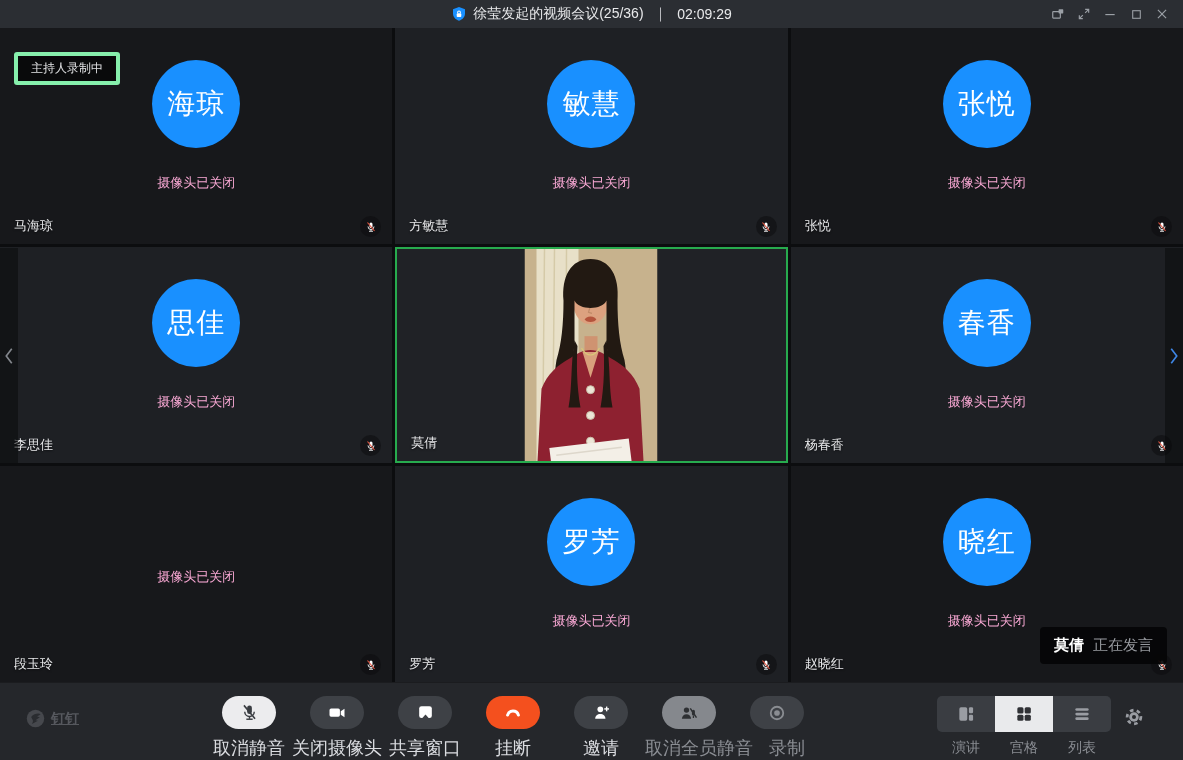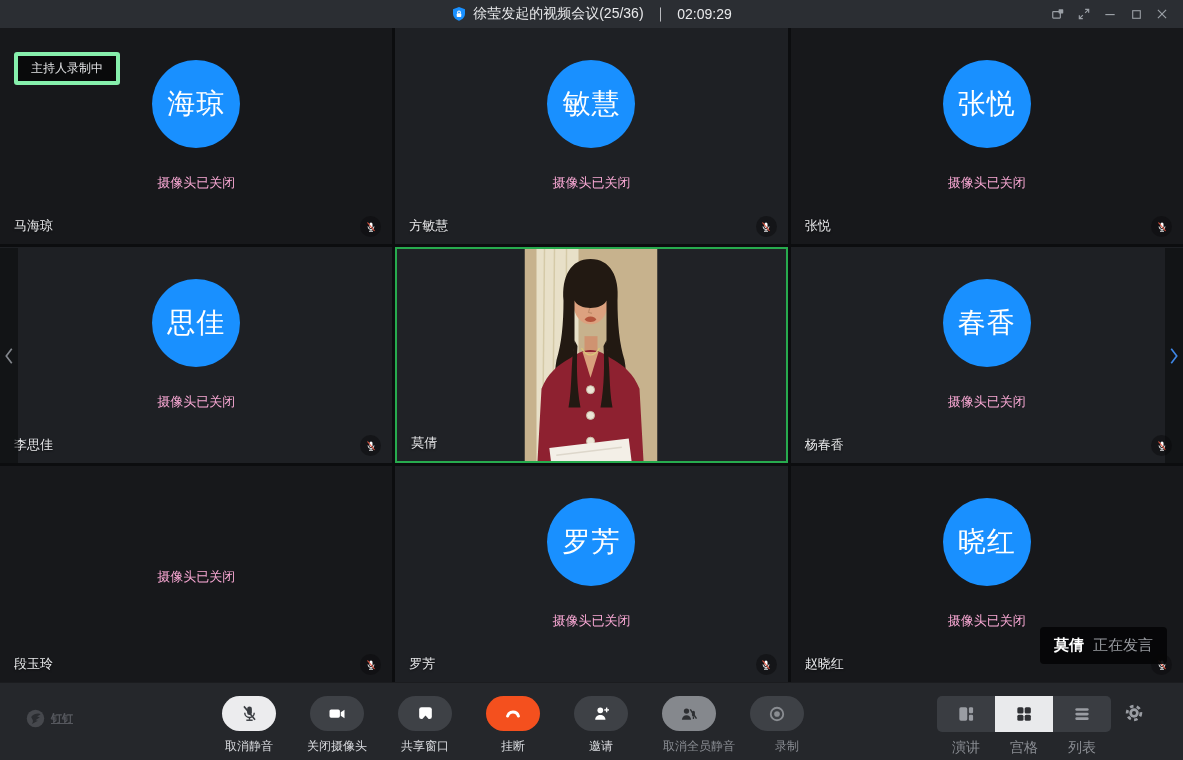--- a/index.html
+++ b/index.html
@@ -52,29 +52,29 @@
   
   .toast { position:absolute; right:16px; bottom:18px; background:rgba(5,5,6,.92);
     border-radius:4px; padding:9px 14px; display:flex; align-items:center; gap:9px;
     font-size:15px; z-index:7; }
   .toast .t-name { color:#fff; font-weight:bold; }
   .toast .t-text { color:#989ba0; }
 
   
   .toolbar { position:relative; height:78px; background:#25272b; border-top:1px solid #1b1c1f; }
   .logo { position:absolute; left:26px; top:26px; display:flex; align-items:center; gap:6px; }
-  .logo-text { color:#56585e; font-size:11px; font-weight:bold;text-decoration:underline; }
+  .logo-text { color:#56585e; font-size:14px; font-weight:bold;text-decoration:underline; }
   .tb-group { position:absolute; left:205px; top:0; height:100%; display:flex; }
   .tb-btn { width:88px; display:flex; flex-direction:column; align-items:center; padding-top:13px; cursor:pointer; }
   .pill { width:54px; height:35px; border-radius:18px; background:#3e4146; display:flex;
     align-items:center; justify-content:center; }
   .pill.light { background:#ececee; }
   .pill.orange { background:#f4501e; }
   .pill.gray { background:#85888d; }
-  .tb-label { margin-top:7px; font-size:12px; color:#dadce0; white-space:nowrap;font-family:Liberation Mono, monospace; }
+  .tb-label { margin-top:7px; font-size:18px; color:#dadce0; white-space:nowrap;font-family:Liberation Mono, monospace; }
   .tb-label.dim { color:#8a8d93;margin-left:20px; }
 
   .view-group { position:absolute; right:72px; top:13px; display:flex; border-radius:5px; overflow:hidden; }
   .view-cell { width:58px; height:36px; background:#3a3d42; display:flex; align-items:center;
     justify-content:center; cursor:pointer; }
   .view-cell.active { background:#e9eaec; }
   .view-labels { position:absolute; right:72px; top:56px; display:flex; }
   .view-labels span { width:58px; text-align:center; font-size:14px; color:#8a8d93; }
   .settings-btn { position:absolute; right:14px; top:17px; width:46px; display:flex;
     flex-direction:row; align-items:center; cursor:pointer;gap:37px; }

